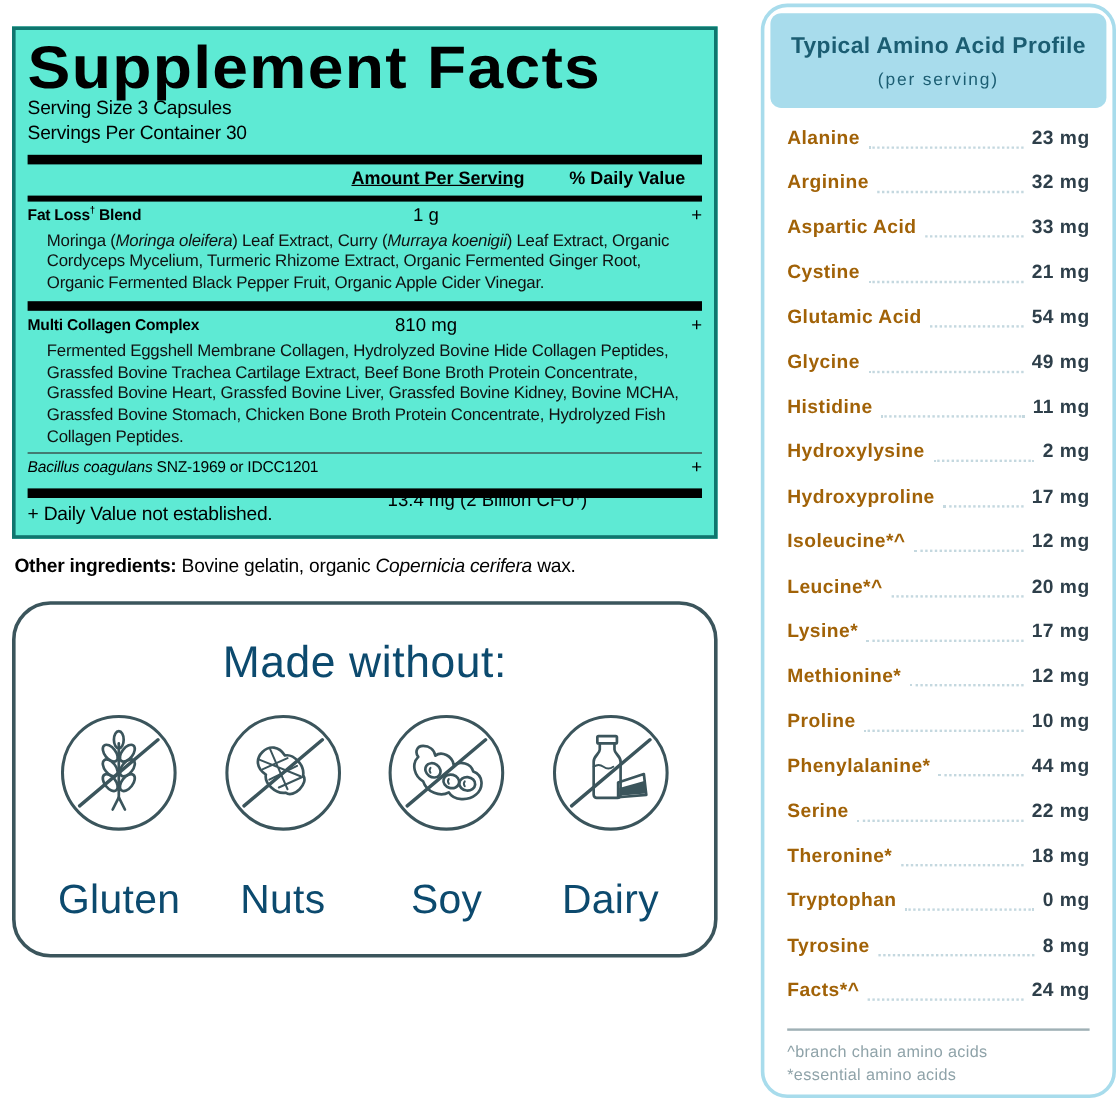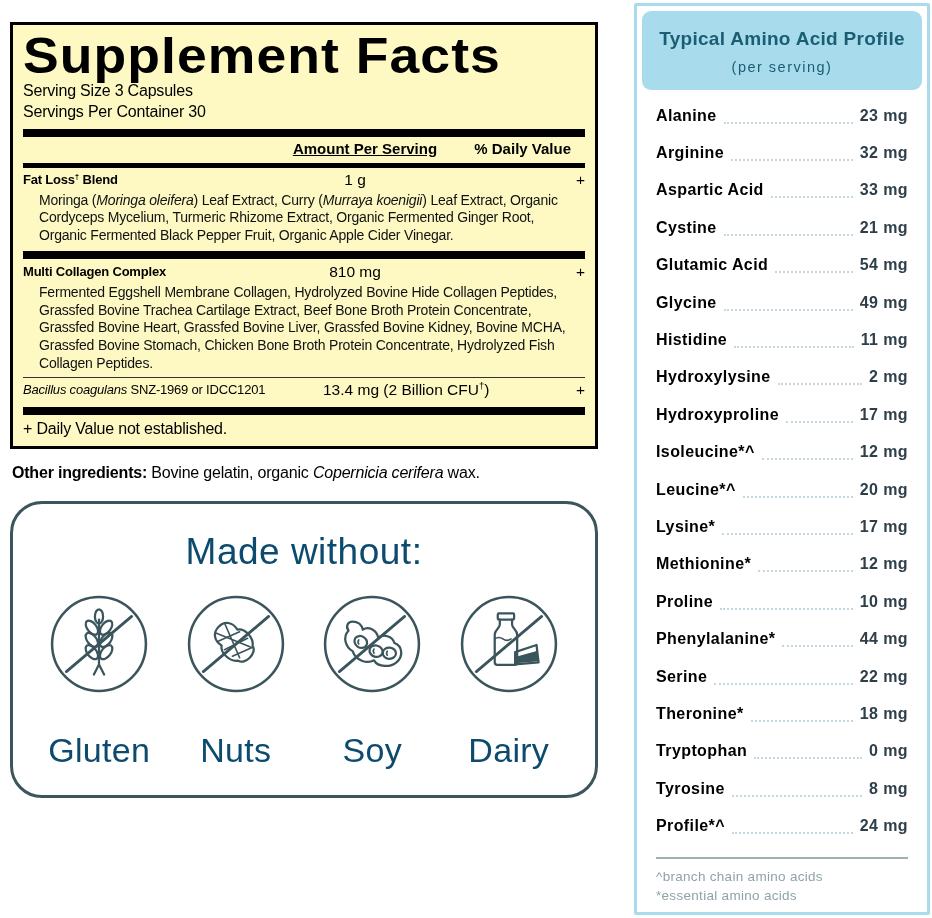--- a/index.html
+++ b/index.html
@@ -3,65 +3,65 @@
 <meta charset="utf-8">
 <style>
   * { margin:0; padding:0; box-sizing:border-box; }
   html,body { background:#ffffff; }
   body { font-family:"Liberation Sans", sans-serif; color:#000; }
   .page { position:relative; width:932px; height:918px; background:#fff; overflow:hidden; }
 
   
   .left-col { position:absolute; left:10px; top:22px; width:588px; }
 
-  .sf-box { border:3px solid #000000; padding:6px 10px 8px; background:#fef9c3; }
+  .sf-box { border:3px solid #0f766e; padding:6px 10px 8px; background:#5eead4; }
   .sf-title { font-size:50px; font-weight:bold; letter-spacing:1px; line-height:1.0;
               white-space:nowrap; transform:scaleX(1.07); transform-origin:left center; }
   .sf-serving { font-size:16px; line-height:1.3; letter-spacing:-0.2px; }
   .sf-serving:first-of-type { margin-top:4px; }
   .bar8 { height:8px; background:#000; margin:6px 0 3px; }
   .bar5 { height:5px; background:#000; margin:2px 0 2px; }
   .thinline { border-top:1.5px solid #333; margin:4px 0 2px; }
 
   .sf-hdr { position:relative; height:21px; font-size:15px; font-weight:bold; }
   .hdr-amt { position:absolute; left:262px; width:160px; text-align:center;text-decoration:underline; }
   .hdr-dv  { position:absolute; right:14px; }
 
   .srow { position:relative; height:21px; font-size:16px; padding-right:16px; margin-top:2px; }
   .sname { font-size:13px; letter-spacing:-0.2px; white-space:nowrap; }
   .bold { font-weight:bold; }
   .amt { position:absolute; left:252px; width:160px; top:1px; text-align:center; font-size:15.5px; }
-  .amt-left { left:300px; width:auto; text-align:center; }
+  .amt-left { left:300px; width:auto; text-align:center;margin-top:28px; }
   .dv { position:absolute; right:0; top:1px; font-size:15.5px; }
   .sdesc { padding-left:16px; font-size:14px; line-height:1.27; letter-spacing:-0.2px; color:#111; margin:1px 0 3px; }
   .sf-foot { font-size:16px; letter-spacing:-0.2px; margin-top:5px; }
   sup { font-size:62%; vertical-align:super; line-height:0; }
   .st-i { font-style:italic; }
   .st-b { font-weight:bold; }
 
   .other-ing { margin:15px 0 0 2px; font-size:16px; letter-spacing:-0.2px; }
 
   
   .mw-box { margin-top:19px; height:297px; border:3px solid #3b555c; border-radius:32px;
             color:#0c4a6e; background:#fff; }
   .mw-title { text-align:center; margin-top:27px; font-size:37px; font-weight:400; letter-spacing:0.5px; }
   .mw-icons { display:flex; margin-top:20px; padding:0 18px; }
   .mw-item { flex:1; display:flex; flex-direction:column; align-items:center;gap:28px; }
   .mw-item svg { width:102px; height:102px; display:block; }
   .mw-label { margin-top:8px; font-size:34px; letter-spacing:0.3px; }
 
   
   .ap-panel { position:absolute; left:634px; top:3px; width:296px; height:912px;
-              border:3px solid #a8dcec; border-radius:2px; background:#fff; padding:5px; }
+              border:3px solid #a8dcec; border-radius:22px; background:#fff; padding:5px; }
   .ap-header { background:#a8dcec; border-radius:9px; padding:17px 6px 15px; text-align:center; }
   .ap-title { font-size:19px; font-weight:bold; letter-spacing:0.3px; color:#1b5d72; }
   .ap-sub { margin-top:9px; font-size:14.5px; letter-spacing:1.5px; color:#1b5d72; }
   .ap-rows { padding:7px 14px 0; }
   .arow { display:flex; align-items:center; height:37.4px; }
-  .aname { font-size:16px; font-weight:bold; letter-spacing:0.4px; color:#000000; white-space:nowrap; }
+  .aname { font-size:16px; font-weight:bold; letter-spacing:0.4px; color:#a16207; white-space:nowrap; }
   .aleader { flex:1; border-bottom:2px dotted #c4d8df; margin:0 7px; height:16px; }
   .aval { font-size:16px; font-weight:bold; letter-spacing:0.4px; color:#2e3f4a; white-space:nowrap; }
   .ap-divider { border-top:2px solid #9fb0b5; margin:12px 14px 9px; }
   .ap-foot { padding:0 14px; font-size:13.5px; line-height:1.4; letter-spacing:0.3px; color:#8fa3a9; }
 
   .icon-stroke { fill:none; stroke:#3b555c; stroke-width:2.2; stroke-linecap:round; stroke-linejoin:round; }
   .icon-slash { fill:none; stroke:#3b555c; stroke-width:2.8; stroke-linecap:round; }
   .icon-ring { fill:none; stroke:#3b555c; stroke-width:2.5; }
   .icon-fill { fill:#3b555c; stroke:none; }
 </style>
@@ -286,21 +286,21 @@
           <span class="aname">Tryptophan</span>
           <span class="aleader"></span>
           <span class="aval">0 mg</span>
         </div>
         <div class="arow">
           <span class="aname">Tyrosine</span>
           <span class="aleader"></span>
           <span class="aval">8 mg</span>
         </div>
         <div class="arow">
-          <span class="aname">Profile*^</span>
+          <span class="aname">Facts*^</span>
           <span class="aleader"></span>
           <span class="aval">24 mg</span>
         </div>
       </div>
 
     <div class="ap-divider"></div>
     <div class="ap-foot">^branch chain amino acids</div>
     <div class="ap-foot">*essential amino acids</div>
   </div>
 

